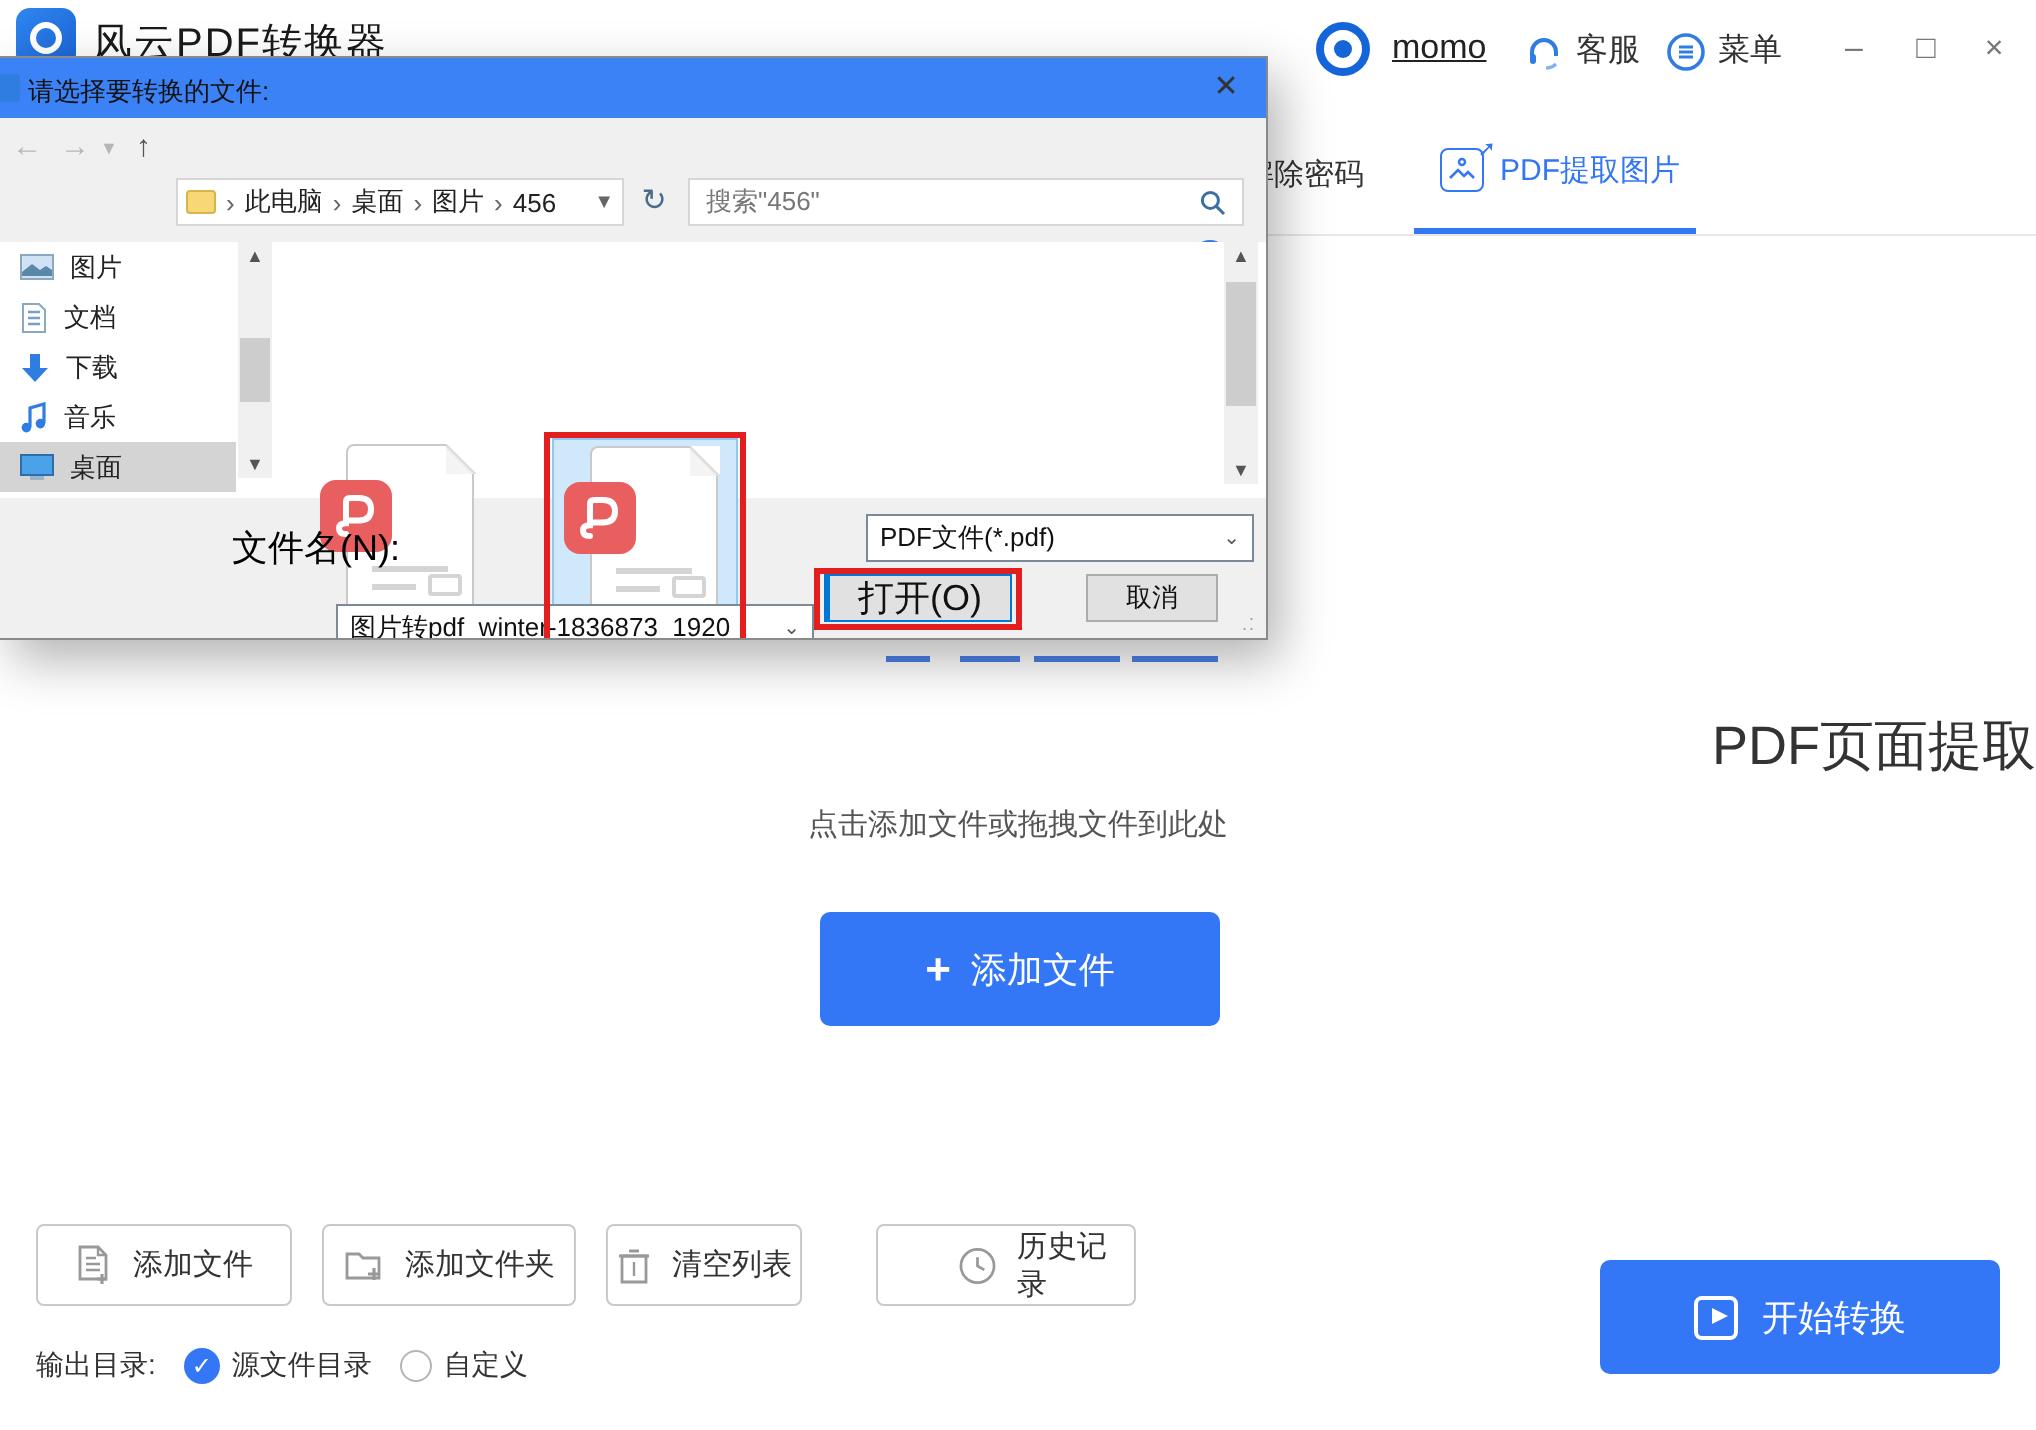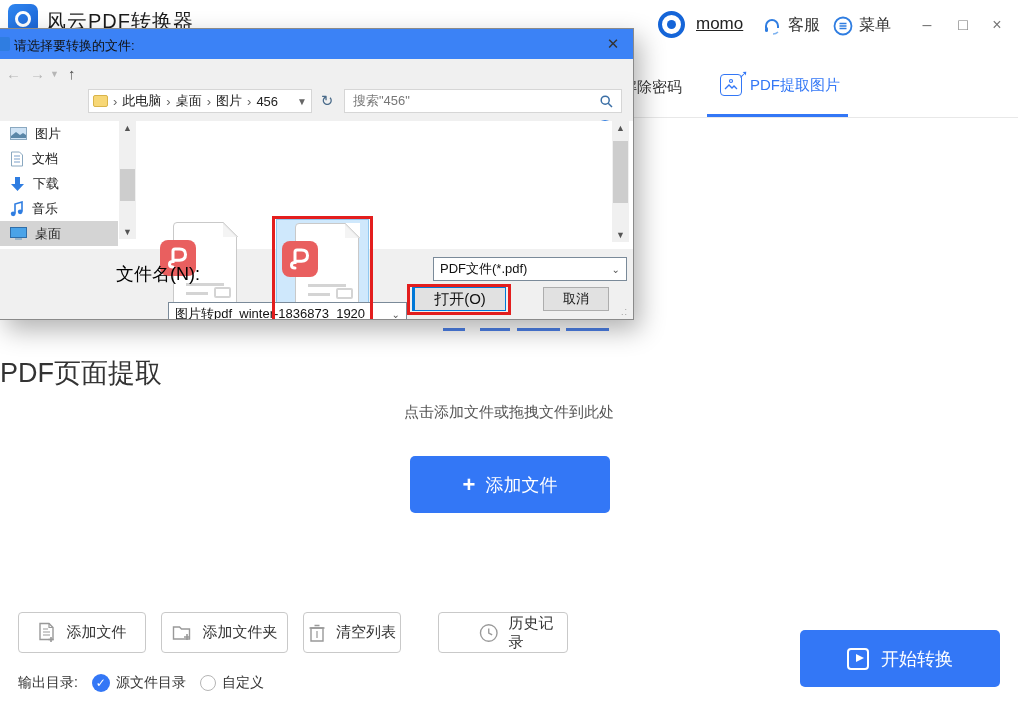--- a/index.html
+++ b/index.html
@@ -37,21 +37,21 @@
     color:#3377f6; font-size:15px; }
   #tab-underline { left:707px; top:114px; width:141px; height:3px; background:#3377f6; }
   .img-ico { width:22px; height:22px; border:1.5px solid #3377f6; border-radius:4px; position:relative; }
   .img-ico svg { position:absolute; left:2px; top:3px; }
   .img-ico .arr { position:absolute; right:-7px; top:-7px; font-size:11px; color:#3377f6; }
 
   
   .dash { top:328px; height:3px; background:#4d80e8; }
 
   
-  #page-title { left:0; top:355px; width:1018px; text-align:left; font-size:27px; color:#333; }
+  #page-title { left:0; top:355px; width:1018px; text-align:right; font-size:27px; color:#333; }
   #page-sub { left:0; top:403px; width:1018px; text-align:center; font-size:15px; color:#555; }
   #add-main-btn { left:410px; top:456px; width:200px; height:57px; background:#3377f6;
     border-radius:5px; color:#fff; font-size:18px; display:flex; align-items:center;
     justify-content:center; gap:10px; cursor:pointer; }
   #add-main-btn .plus { font-size:22px; font-weight:bold; }
 
   
   .tool-btn { top:612px; height:41px; background:#fff; border:1px solid #c9c9c9;
     border-radius:4px; display:flex; align-items:center; justify-content:center;
     gap:10px; font-size:15px; color:#333; cursor:pointer; }
@@ -140,21 +140,21 @@
   
   #fn-label { left:116px; top:233px; font-size:18px; color:#000000; }
   .combo { height:24px; background:#fff; border:1px solid #7a8a99; display:flex;
     align-items:center; padding:0 6px; font-size:13px; color:#111; }
   .combo .cv { margin-left:auto; color:#555; font-size:10px; }
   #fn-combo { left:168px; top:228px; width:239px;margin-top:45px; }
   #ft-combo { left:417px; top:228px; width:194px;margin-left:16px; }
   #open-annot { left:407px; top:255px; width:104px; height:31px; border:3px solid #e31e1e; z-index:5; }
   #open-btn { left:412px; top:258px; width:94px; height:24px; background:#e1e1e1;
     border:1px solid #0078d7; border-left:3px solid #0078d7; text-align:center;
-    line-height:22px; font-size:15px; color:#111; }
+    line-height:22px; font-size:18px; color:#111; }
   #cancel-btn { left:543px; top:258px; width:66px; height:24px; background:#e1e1e1;
     border:1px solid #adadad; text-align:center; line-height:22px; font-size:13px; color:#111; }
   #grip { left:614px; top:276px; width:14px; height:12px; color:#9a9a9a; font-size:9px;
     letter-spacing:1px; line-height:5px; text-align:right; }
 </style>
 </head>
 <body>
 
 <div class="abs" id="titlebar">
   <div class="abs" id="app-icon">

